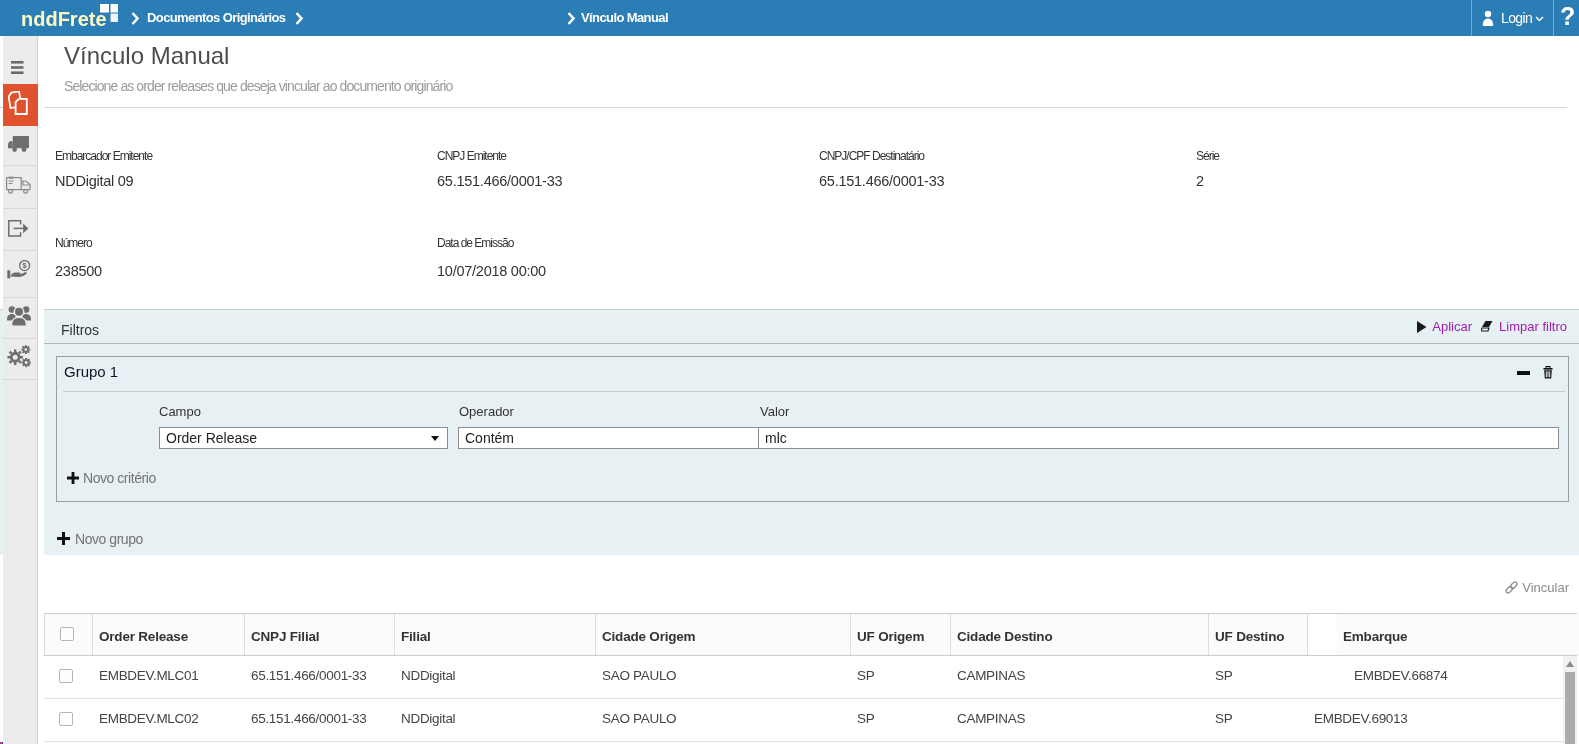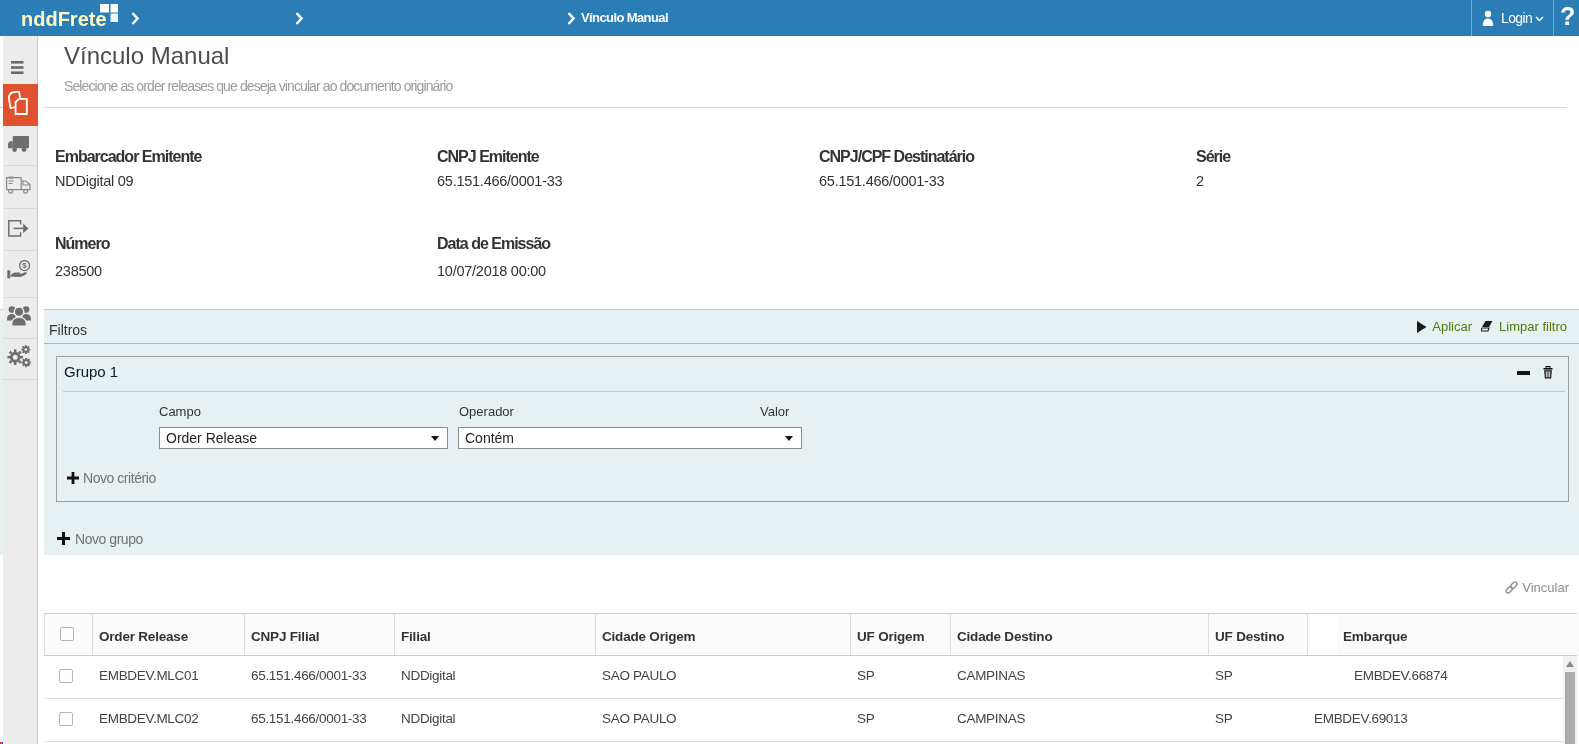--- a/index.html
+++ b/index.html
@@ -19,28 +19,28 @@
 #gutterstub1 { position:absolute; left:0; top:107px; width:3px; height:1px; background:#ccc; }
 #gutterstub2 { position:absolute; left:0; top:309px; width:3px; height:246px; background:#e7f0f2; border-top:1px solid #ccc; }
 .sbline { position:absolute; left:0; width:35px; height:1px; background:#d9d9d9; }
 
 
 #title { position:absolute; left:64px; top:44px; font-size:24px; line-height:24px; color:#4d4d4d; }
 #subtitle { position:absolute; left:64px; top:79px; font-size:14px; line-height:14px; letter-spacing:-0.9px; color:#9b9b9b; }
 #hr1 { position:absolute; left:44px; top:107px; width:1523px; height:1px; background:#d8d8d8; }
 
 
-.flabel { position:absolute; font-size:16px; line-height:15px; font-weight:bold; letter-spacing:-1px; color:#333; }
+.flabel { position:absolute; font-size:12px; line-height:15px; font-weight:normal; letter-spacing:-1px; color:#333; }
 .fvalue { position:absolute; font-size:14.5px; line-height:15px; letter-spacing:-0.25px; color:#333; }
 
 
 #fpanel { position:absolute; left:44px; top:309px; width:1535px; height:246px; background:#e7f0f2; border-top:1px solid #ccc; }
 #fhead { position:absolute; left:0; top:0; width:1535px; height:34px; border-bottom:1px solid #b5b5b5; }
-#ftitle { position:absolute; left:5px; top:13px; font-size:14px; line-height:14px; color:#333; }
-.fbtn { position:absolute; top:9px; font-size:13px; color:#4d7c0f; }
+#ftitle { position:absolute; left:17px; top:13px; font-size:14px; line-height:14px; color:#333; }
+.fbtn { position:absolute; top:9px; font-size:13px; color:#a21caf; }
 #grupo { position:absolute; left:12px; top:46px; width:1513px; height:146px; border:1px solid #9e9e9e; }
 #gtitle { position:absolute; left:7px; top:7px; font-size:15px; line-height:15px; color:#0f172a; }
 #gline { position:absolute; left:6px; top:34px; width:1502px; height:1px; background:#c9c9c9; }
 .clabel { position:absolute; top:47px; font-size:13px; color:#333; }
 .csel { position:absolute; top:70px; height:22px; background:#fff; border:1px solid #8d8d8d; font-size:14px; color:#222; line-height:20px; padding-left:6px; }
 .selarrow { position:absolute; right:8px; top:8px; width:0; height:0; border-left:4px solid transparent; border-right:4px solid transparent; border-top:5px solid #111; }
 .plink { font-size:14px; letter-spacing:-0.45px; color:#737373; }
 
 
 #vincular { position:absolute; top:580px; right:10px; font-size:13px; color:#8c8c8c; }
@@ -67,20 +67,21 @@
   <div id="logomark">
     <svg width="18" height="18" viewBox="0 0 18 18">
       <rect x="0" y="0" width="9" height="8.5" fill="#fff"></rect>
       <rect x="10.5" y="0" width="7.5" height="8.5" fill="#fdfefe"></rect>
       <rect x="10.5" y="9.5" width="7.5" height="8.5" fill="#eef4f8"></rect>
     </svg>
   </div>
   <svg class="bcsep" style="left:131px" width="8" height="13" viewBox="0 0 8 13">
       <polyline points="1.5,1 6.5,6.5 1.5,12" fill="none" stroke="#fff" stroke-width="2.5"></polyline>
     </svg>
+  <div class="bc" style="left:147px">Documentos Originários</div>
   <svg class="bcsep" style="left:295px" width="8" height="13" viewBox="0 0 8 13">
       <polyline points="1.5,1 6.5,6.5 1.5,12" fill="none" stroke="#fff" stroke-width="2.5"></polyline>
     </svg>
   <svg class="bcsep" style="left:567px" width="8" height="13" viewBox="0 0 8 13">
       <polyline points="1.5,1 6.5,6.5 1.5,12" fill="none" stroke="#fff" stroke-width="2.5"></polyline>
     </svg>
   <div class="bc" style="left:581px">Vínculo Manual</div>
 
   <div class="vsep" style="left:1471px"></div>
   <div class="vsep" style="left:1553px"></div>
@@ -259,20 +260,21 @@
           <line x1="6" y1="6.3" x2="6" y2="12.3"></line>
           <line x1="7.7" y1="6.3" x2="7.7" y2="12.3"></line>
       </g>
     </svg>
     <div id="gline"></div>
     <div class="clabel" style="left:102px">Campo</div>
     <div class="clabel" style="left:402px">Operador</div>
     <div class="clabel" style="left:703px">Valor</div>
     <div class="csel" style="left:102px; width:289px;">Order Release<div class="selarrow"></div></div>
     <div class="csel" style="left:401px; width:344px;">Contém<div class="selarrow"></div></div>
+    <div class="csel" style="left:701px; width:801px;">mlc</div>
     <div class="abs" style="left:10px; top:112px;">
       <svg width="12" height="12" viewBox="0 0 12 12" style="vertical-align:-1px; margin-right:4px;">
           <path d="M4.6,0 h2.8 v4.6 H12 v2.8 H7.4 V12 H4.6 V7.4 H0 V4.6 h4.6 Z" fill="#111"></path>
         </svg><span class="plink">Novo critério</span>
     </div>
   </div>
   <div class="abs" style="left:13px; top:220px;">
     <svg width="13" height="13" viewBox="0 0 12 12" style="vertical-align:-1px; margin-right:5px;">
         <path d="M4.6,0 h2.8 v4.6 H12 v2.8 H7.4 V12 H4.6 V7.4 H0 V4.6 h4.6 Z" fill="#111"></path>
       </svg><span class="plink">Novo grupo</span>

